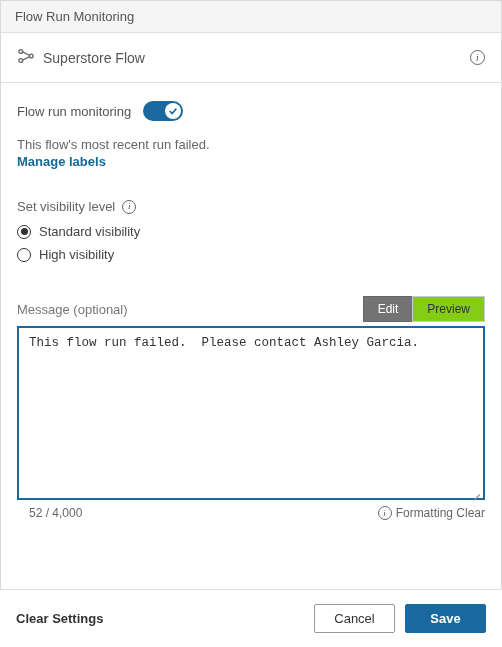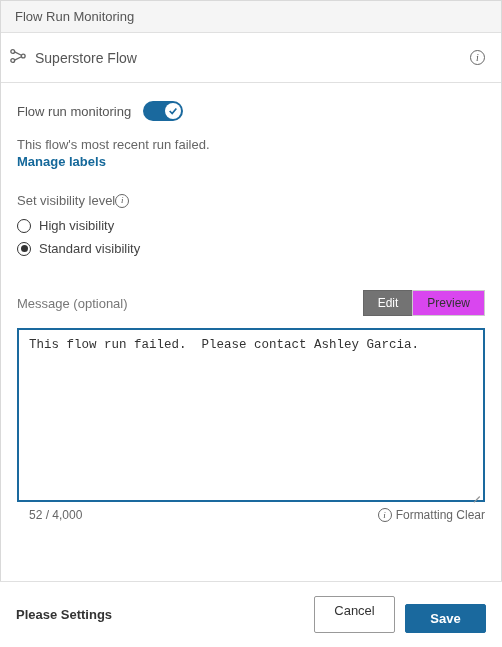--- a/index.html
+++ b/index.html
@@ -1,56 +1,56 @@
 <!DOCTYPE html>
 <html><head>
 <meta charset="utf-8">
 <style>
 * { box-sizing: border-box; margin: 0; padding: 0; }
 body { font-family: -apple-system, BlinkMacSystemFont, "Segoe UI", Arial, sans-serif; background: #fff; width: 502px; height: 647px; overflow: hidden; border: 1px solid #d9d9d9; }
 .header { background: #f5f5f5; border-bottom: 1px solid #e0e0e0; padding: 8px 14px; font-size: 13px; color: #555; }
-.subheader { display: flex; align-items: center; justify-content: space-between; padding: 14px 16px 14px 8px; border-bottom: 1px solid #e0e0e0; }
+.subheader { display: flex; align-items: center; justify-content: space-between; padding: 14px 16px 14px 16px; border-bottom: 1px solid #e0e0e0; }
 .subheader-left { display: flex; align-items: center; gap: 8px; color: #555; font-size: 14px; }
 .flow-icon svg { width: 18px; height: 18px; }
 .content { padding: 18px 16px 14px 16px; }
 .toggle-row { display: flex; align-items: center; gap: 12px; margin-bottom: 16px; }
 .toggle-label { font-size: 13px; color: #555; }
 .toggle { position: relative; width: 40px; height: 20px; background: #1a699e; border-radius: 20px; display: flex; align-items: center; justify-content: flex-end; padding: 2px; cursor: pointer; }
 .toggle-knob { width: 16px; height: 16px; background: #fff; border-radius: 50%; display: flex; align-items: center; justify-content: center; }
 .toggle-knob svg { width: 10px; height: 10px; }
 .status-text { font-size: 13px; color: #666; }
-.manage-link { color: #14689a; font-size: 13px; font-weight: 600; cursor: pointer; display: inline-block; margin-bottom: 24px; }
-.section-label { display: flex; align-items: center; gap: 0; font-size: 13px; color: #666; margin-bottom: 10px; }
+.manage-link { color: #14689a; font-size: 13px; font-weight: 600; cursor: pointer; display: inline-block; margin-bottom: 30px; }
+.section-label { display: flex; align-items: center; gap: 7px; font-size: 13px; color: #666; margin-bottom: 10px; }
 .info-circle { width: 14px; height: 14px; border: 1px solid #666; border-radius: 50%; display: inline-flex; align-items: center; justify-content: center; font-size: 9px; font-style: italic; font-family: Georgia, serif; color: #555; cursor: default; line-height: 1; }
 .info-circle.big { width: 15px; height: 15px; font-size: 10px; }
 .radio-group { margin-bottom: 34px; }
 .radio-item { display: flex; align-items: center; gap: 8px; margin-bottom: 8px; cursor: pointer; }
 .radio { width: 14px; height: 14px; border: 1.5px solid #333; border-radius: 50%; display: flex; align-items: center; justify-content: center; flex-shrink: 0; }
 .radio.selected::after { content: ""; width: 7px; height: 7px; background: #333; border-radius: 50%; }
 .radio-label { font-size: 13px; color: #444; }
-.msg-row { display: flex; align-items: flex-end; justify-content: space-between; margin-bottom: 12px; }
+.msg-row { display: flex; align-items: flex-end; justify-content: space-between; margin-bottom: 4px; }
 .msg-label { font-size: 13px; color: #777; padding-bottom: 5px; }
 .tab-group { display: flex; }
-.tab { padding: 5px 14px; font-size: 12px; border: 1px solid #ccc; cursor: pointer; background: #d946ef; color: #333; }
+.tab { padding: 5px 14px; font-size: 12px; border: 1px solid #ccc; cursor: pointer; background: #84cc16; color: #333; }
 .tab.active { background: #737373; color: #fff; border-color: #666; }
 .tab:first-child { border-right: none; }
 .textarea-wrap { border: 2px solid #1a699e; height: 174px; position: relative; }
 .textarea { width: 100%; height: 100%; border: none; outline: none; resize: none; padding: 8px 10px; font-family: "Courier New", monospace; font-size: 12.5px; color: #333; }
 .resize-handle { position: absolute; right: 2px; bottom: 2px; width: 10px; height: 10px; pointer-events: none; }
 .resize-handle::before, .resize-handle::after { content: ""; position: absolute; background: #999; }
 .resize-handle::before { right: 1px; bottom: 1px; width: 8px; height: 1px; transform: rotate(-45deg); transform-origin: right bottom; }
 .resize-handle::after { right: 1px; bottom: 1px; width: 5px; height: 1px; transform: rotate(-45deg); transform-origin: right bottom; }
 .below-textarea { display: flex; justify-content: space-between; align-items: center; margin-top: 6px; font-size: 12px; color: #666; margin-left: 12px; }
 .formatting-guide { display: flex; align-items: center; gap: 4px; cursor: pointer; }
 .footer { position: absolute; bottom: 0; left: 0; right: 0; border-top: 1px solid #e0e0e0; padding: 14px 16px; display: flex; justify-content: space-between; align-items: center; background: #fff; }
 .clear-link { font-size: 13px; font-weight: 600; color: #333; cursor: pointer; }
 .footer-right { display: flex; gap: 10px; }
 .btn { padding: 6px 5px; width: 81px; font-size: 13px; text-align: center; cursor: pointer; border-radius: 2px; }
 .btn-secondary { background: #fff; border: 1px solid #999; color: #333; }
-.btn-primary { background: #1a699e; border: 1px solid #1a699e; color: #fff; font-weight: 600; margin-top: 8px; }
+.btn-primary { background: #1a699e; border: 1px solid #1a699e; color: #fff; font-weight: 600; }
 </style>
 </head>
 <body>
 
 <div class="header">
   <span>Flow Run Monitoring</span>
 </div>
 
 <div class="subheader">
   <div class="subheader-left">
@@ -83,26 +83,26 @@
 
   <div class="manage-link">Manage labels</div>
 
   <div class="section-label">
     <span>Set visibility level</span>
     <span class="info-circle">i</span>
   </div>
 
   <div class="radio-group">
     <div class="radio-item">
+      <span class="radio selected"></span>
+      <span class="radio-label">Standard visibility</span>
+    </div>
+    <div class="radio-item">
       <span class="radio"></span>
       <span class="radio-label">High visibility</span>
-    </div>
-    <div class="radio-item">
-      <span class="radio selected"></span>
-      <span class="radio-label">Standard visibility</span>
     </div>
   </div>
 
   <div class="msg-row">
     <div class="msg-label">Message (optional)</div>
     <div class="tab-group">
       <div class="tab active">Edit</div>
       <div class="tab">Preview</div>
     </div>
   </div>
@@ -115,18 +115,18 @@
   <div class="below-textarea">
     <span>52 / 4,000</span>
     <div class="formatting-guide">
       <span class="info-circle">i</span>
       <span>Formatting Clear</span>
     </div>
   </div>
 </div>
 
 <div class="footer">
-  <div class="clear-link">Please Settings</div>
+  <div class="clear-link">Clear Settings</div>
   <div class="footer-right">
     <div class="btn btn-secondary">Cancel</div>
     <div class="btn btn-primary">Save</div>
   </div>
 </div>
 
 </body></html>

